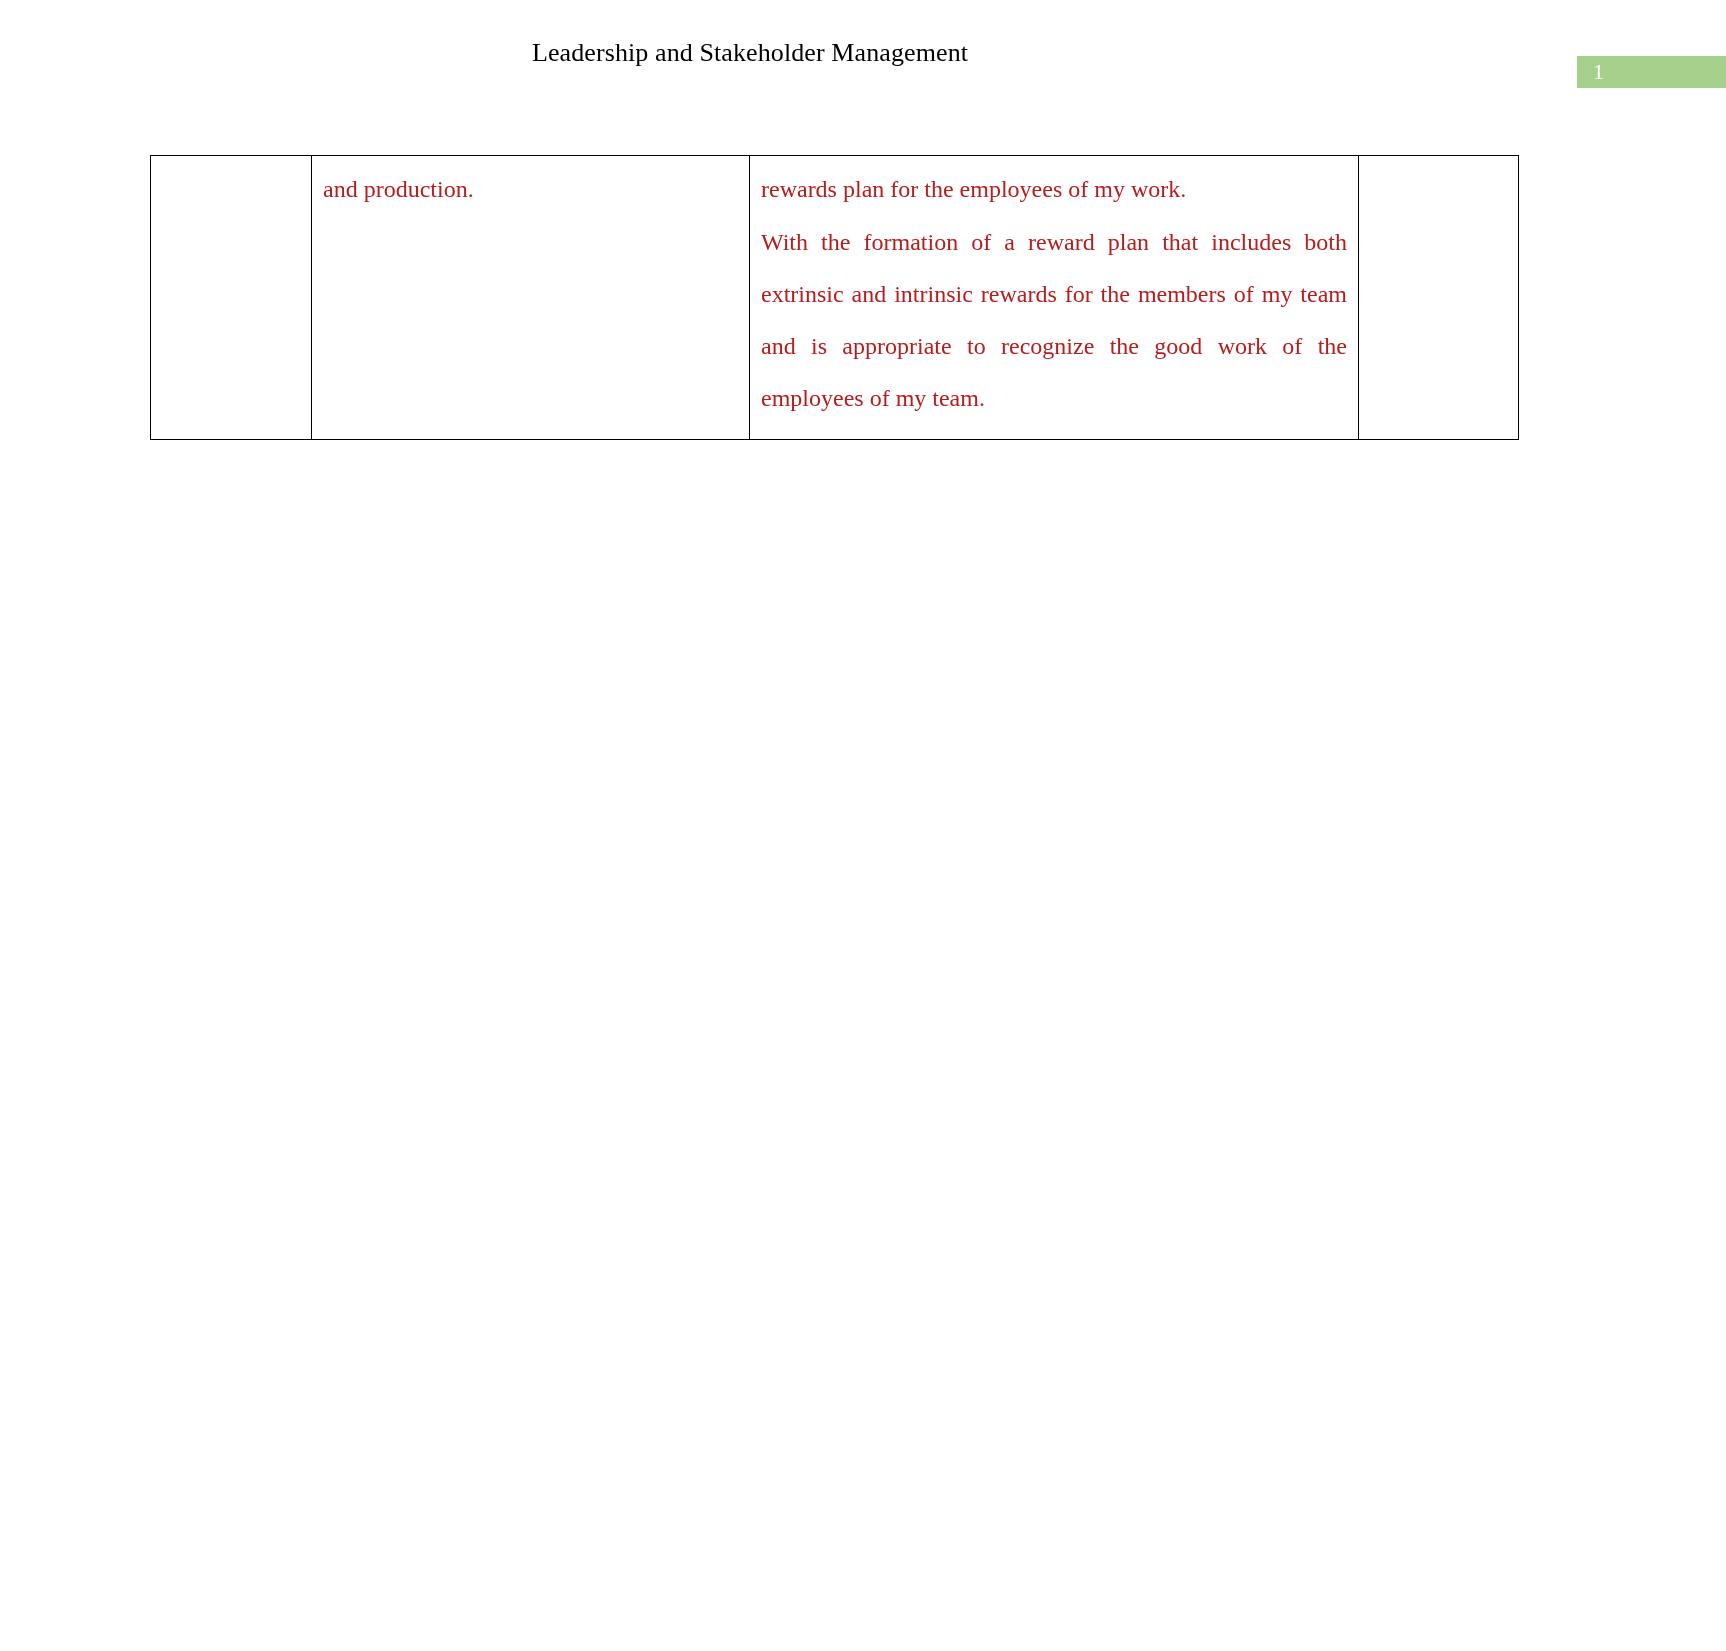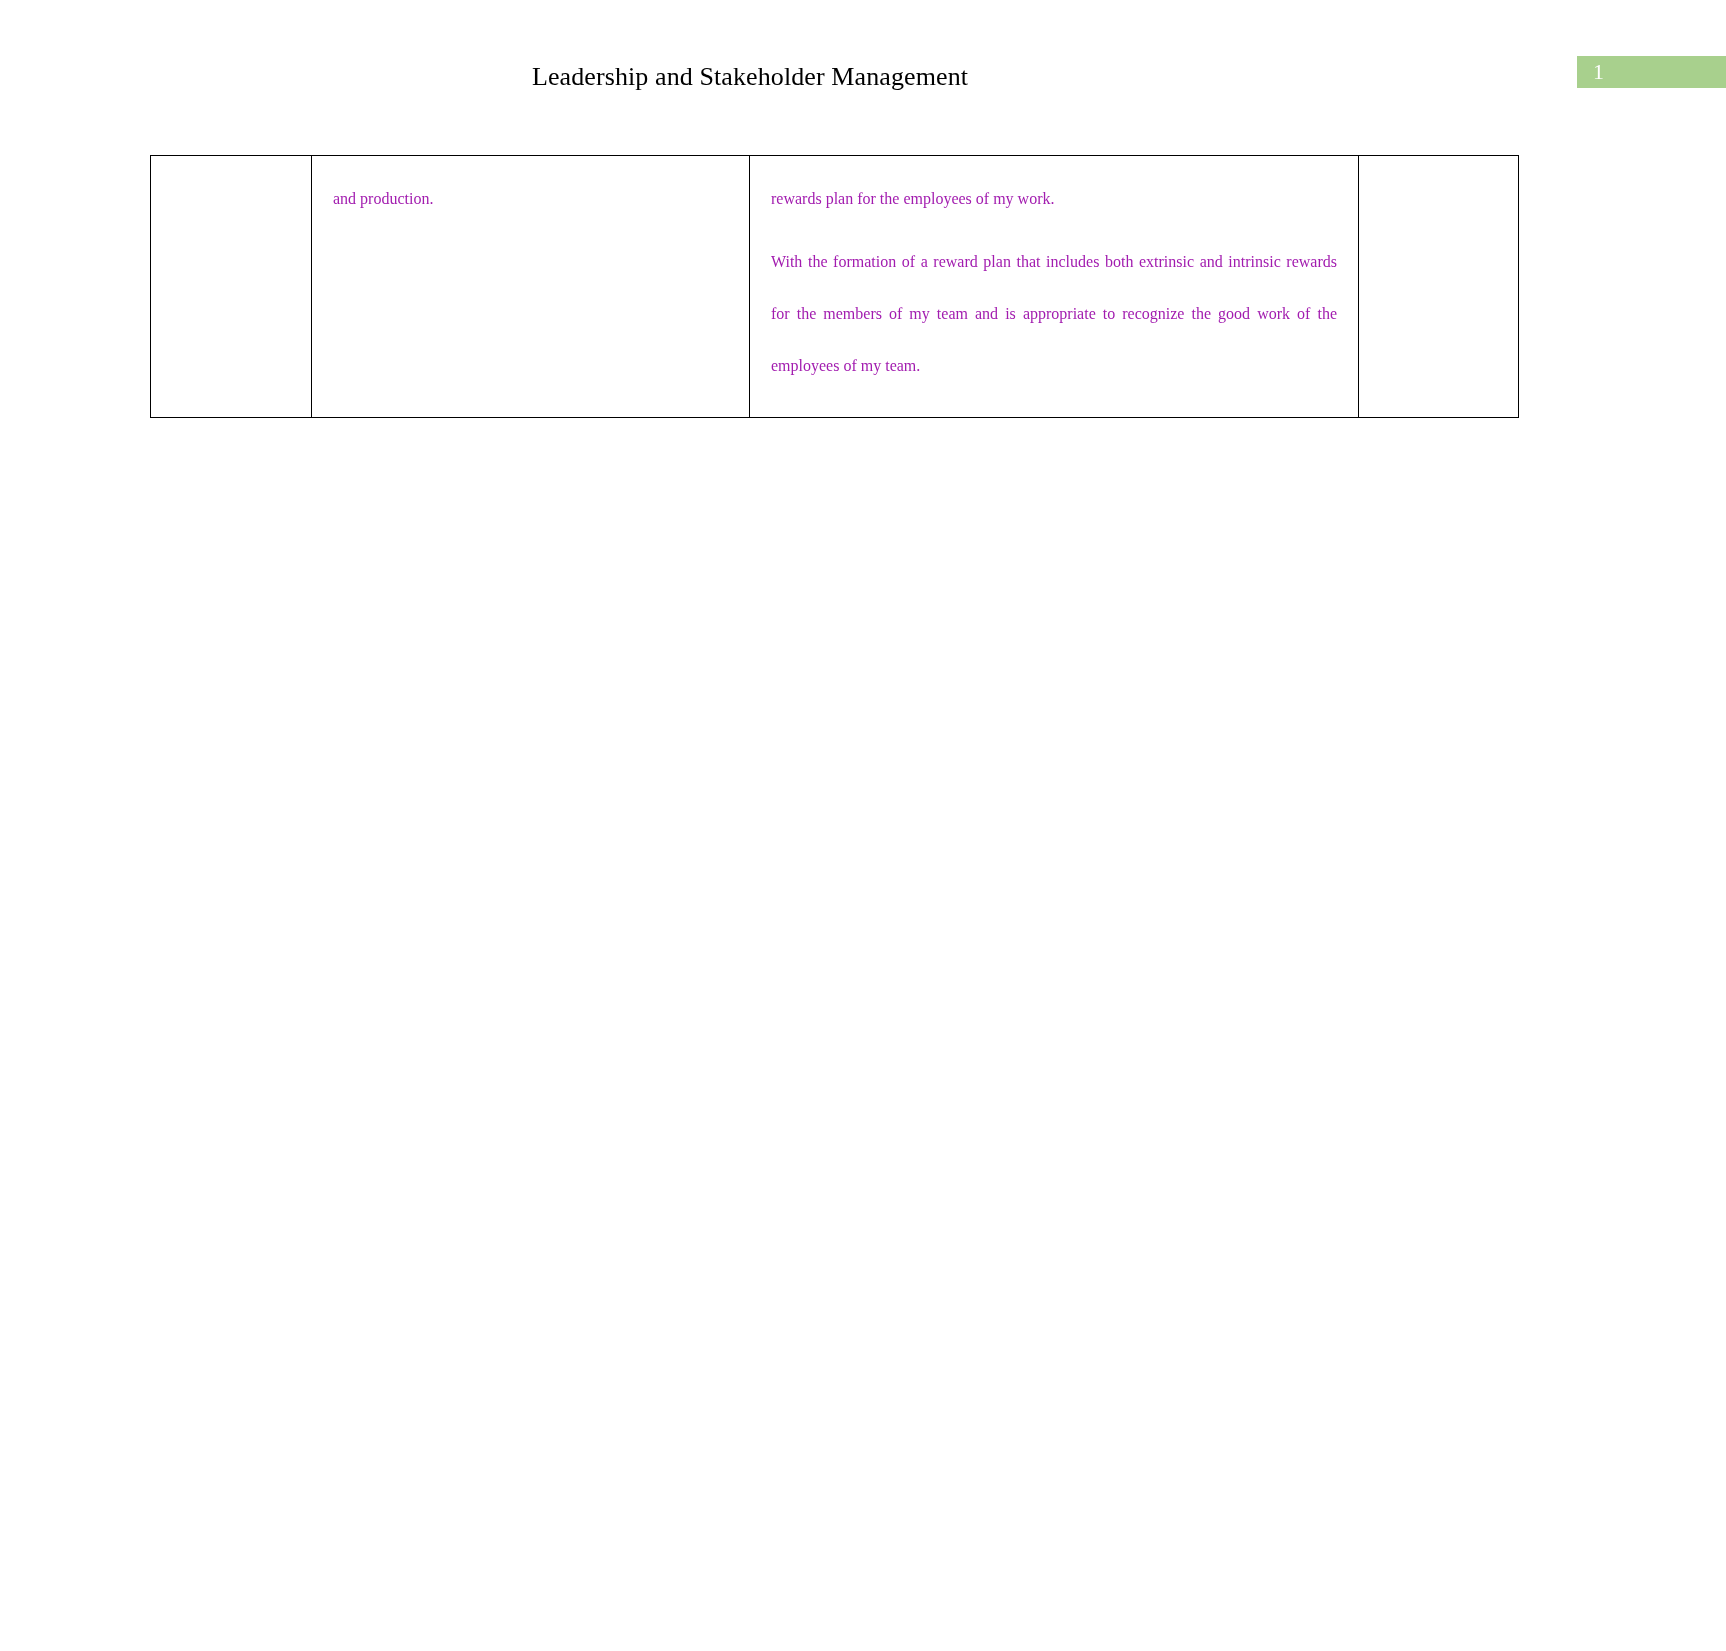--- a/index.html
+++ b/index.html
@@ -20,21 +20,21 @@
   .page-header {
     position: absolute;
     top: 0;
     left: 0;
     width: 1726px;
     height: 118px;
   }
   .header-title {
     position: absolute;
     left: 0;
-    top: 60px;
+    top: 36px;
     width: 1500px;
     text-align: center;
     font-size: 26px;
     line-height: 34px;
     color: #000000;
     letter-spacing: 0.1px;
     white-space: nowrap;
   }
   .page-number-badge {
     position: absolute;
@@ -74,23 +74,23 @@
 
   .cell-inner {
     padding: 6px 10px 14px 10px;
     min-height: 260px;
     box-sizing: border-box;
   }
   .cell-inner.empty {
     min-height: 260px;
   }
   .para {
-    margin: 11px;
-    color: #a21caf;
-    font-size: 16px;
+    margin: 1px;
+    color: #b91c1c;
+    font-size: 24px;
     line-height: 52px;
   }
   .para.justify {
     text-align: justify;
     text-align-last: left;
   }
   .para + .para {
     margin-top: 0;
   }
 </style>

